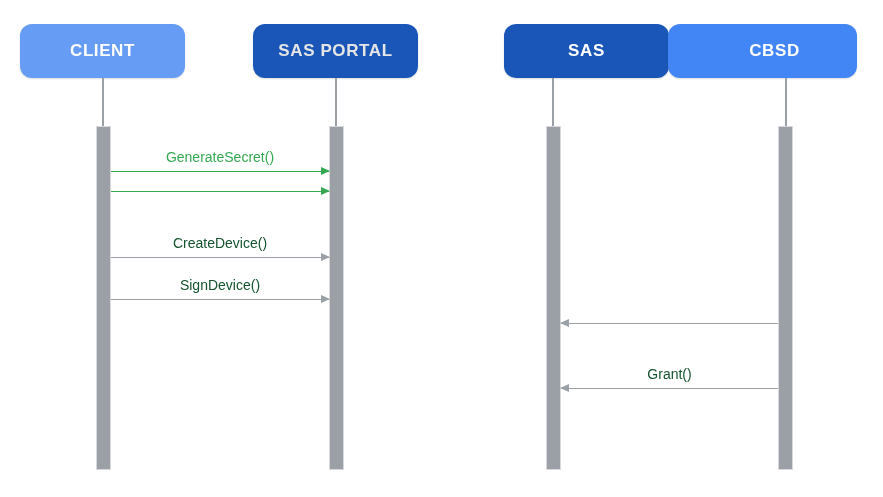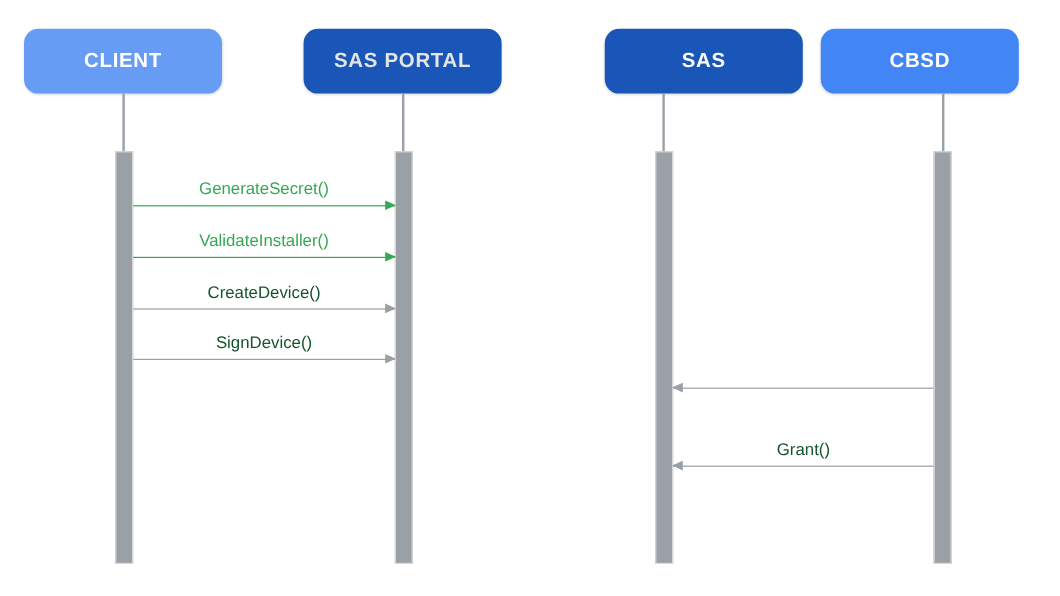--- a/index.html
+++ b/index.html
@@ -88,41 +88,40 @@
   }
 </style>
 </head>
 <body>
 
 <div class="canvas">
 
   <div class="actor-box" style="left: 20px; background: rgb(102, 156, 244); color: rgb(255, 255, 255);">CLIENT</div>
   <div class="actor-box" style="left: 253px; background: rgb(25, 86, 184); color: #e5e5e5;">SAS PORTAL</div>
   <div class="actor-box" style="left: 471px; background: rgb(25, 86, 184); color: rgb(255, 255, 255); margin-left: 33px;">SAS</div>
-  <div class="actor-box" style="left: 684px; background: rgb(66, 133, 244); color: rgb(255, 255, 255);">CBSD</div>
+  <div class="actor-box" style="left: 668px; background: rgb(66, 133, 244); color: rgb(255, 255, 255); padding-left: 24px;">CBSD</div>
 
   <div class="lifeline" style="left:102px"></div>
   <div class="lifeline" style="left:335px"></div>
   <div class="lifeline" style="left:552px"></div>
   <div class="lifeline" style="left:785px"></div>
 
   <div class="activation" style="left:96px"></div>
   <div class="activation" style="left:329px"></div>
   <div class="activation" style="left:546px"></div>
   <div class="activation" style="left:778px"></div>
 
   <div class="message msg-green" style="left:111px; top:148px">
     <div class="msg-label">GenerateSecret()</div>
     <div class="msg-line">
         <span class="arrowhead right"></span>
       </div>
   </div>
 
   <div class="message msg-green" style="left:111px; top:191px">
-    <div class="msg-label">ValidateInstaller()</div>
     <div class="msg-line">
         <span class="arrowhead right"></span>
       </div>
   </div>
 
   <div class="message msg-gray" style="left:111px; top:234px">
     <div class="msg-label">CreateDevice()</div>
     <div class="msg-line">
         <span class="arrowhead right"></span>
       </div>

